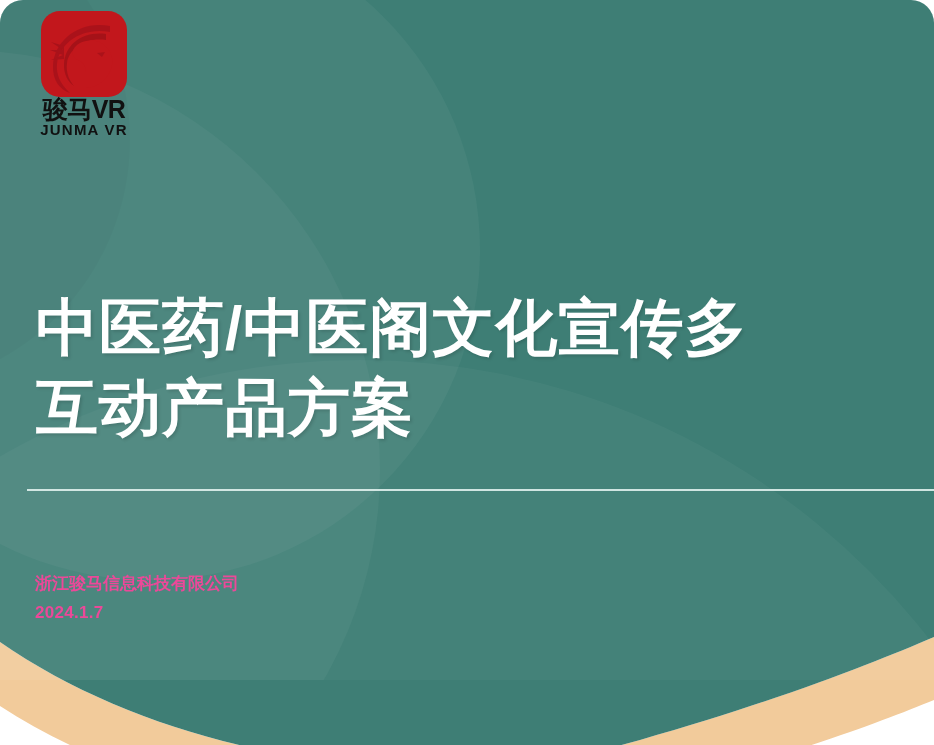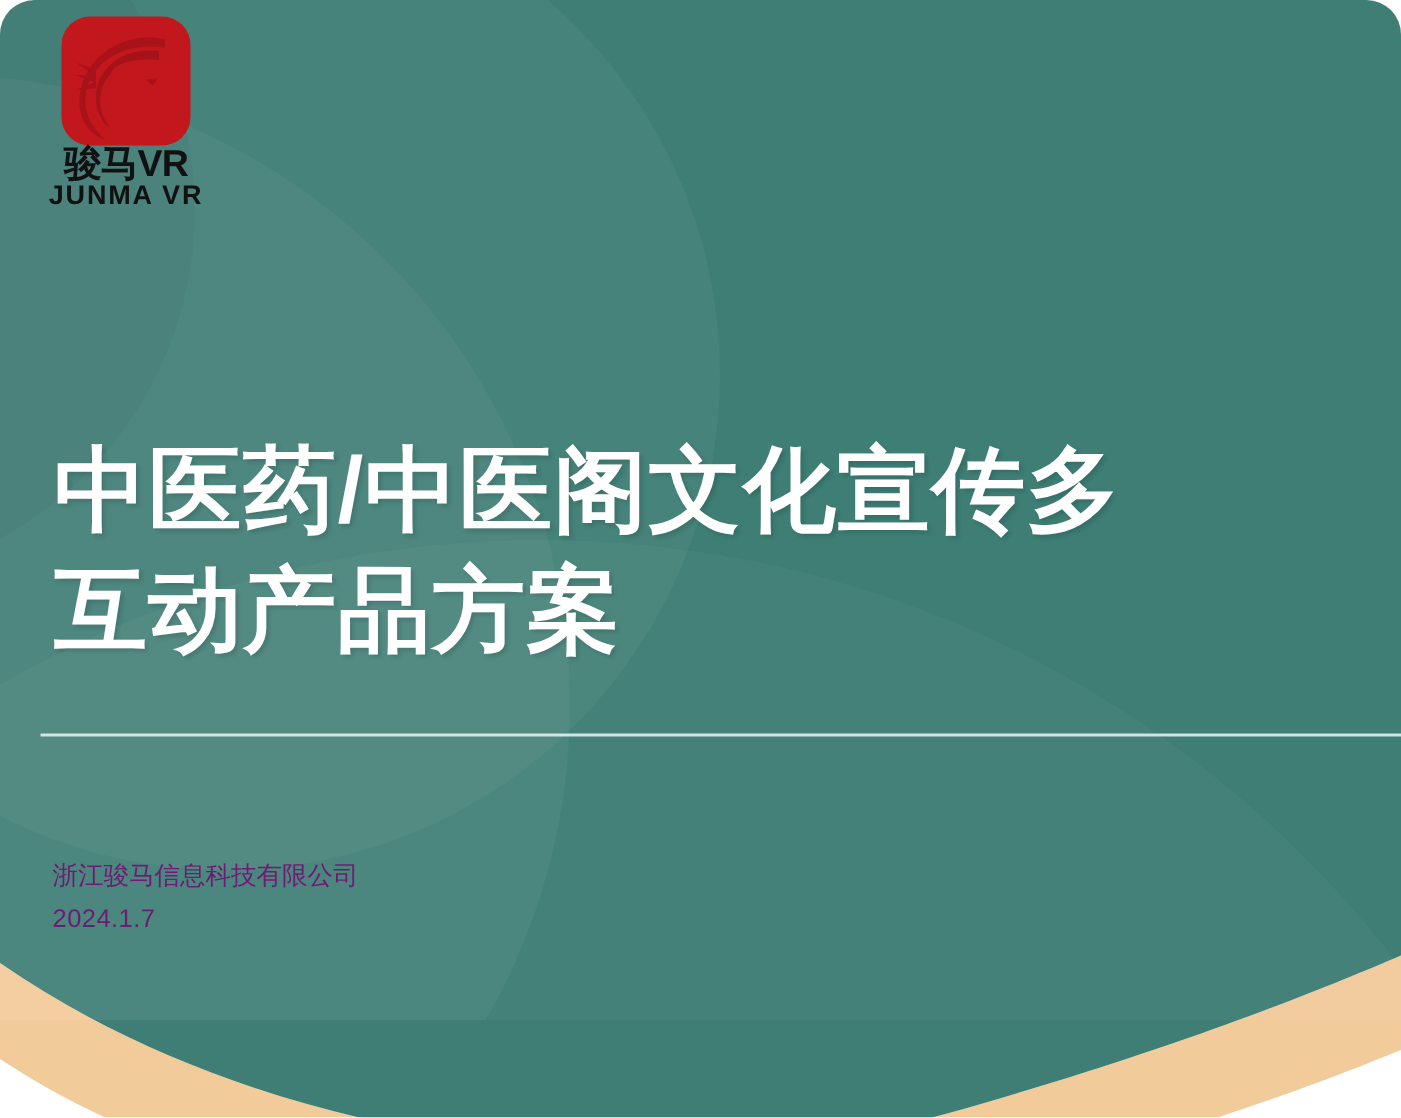--- a/index.html
+++ b/index.html
@@ -64,21 +64,21 @@
     white-space: nowrap;
   }
   #logo-sub {
     position: absolute;
     left: 0;
     top: 112px;
     width: 132px;
     text-align: center;
     color: #111111;
     font-weight: 700;
-    font-size: 18px;
+    font-size: 15px;
     line-height: 16px;
     letter-spacing: 1.2px;
     white-space: nowrap;
   }
 
   
   #title-block {
     position: absolute;
     left: 36px;
     top: 288px;
@@ -104,22 +104,22 @@
     background: rgba(233,247,244,0.85);
   }
 
   
   #footer-block {
     position: absolute;
     left: 35px;
     top: 569px;
   }
   .footer-line {
-    color: #701a75;
-    font-weight: 400;
+    color: #ec4899;
+    font-weight: 700;
     font-size: 17px;
     line-height: 29px;
     white-space: nowrap;
   }
   .footer-line.date {
     font-size: 17px;
     letter-spacing: 0.3px;
   }
 </style>
 </head>

